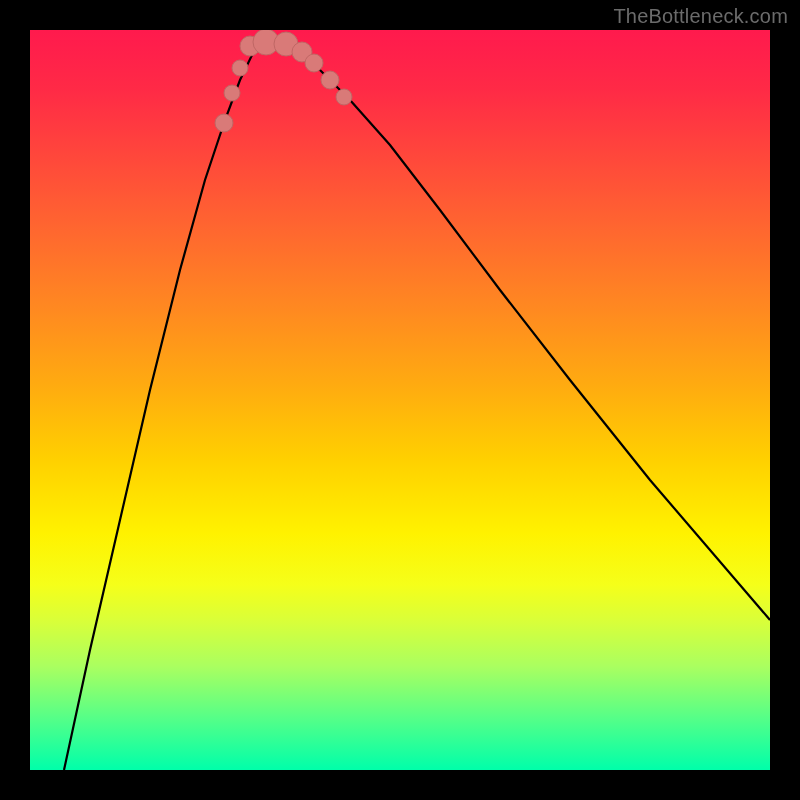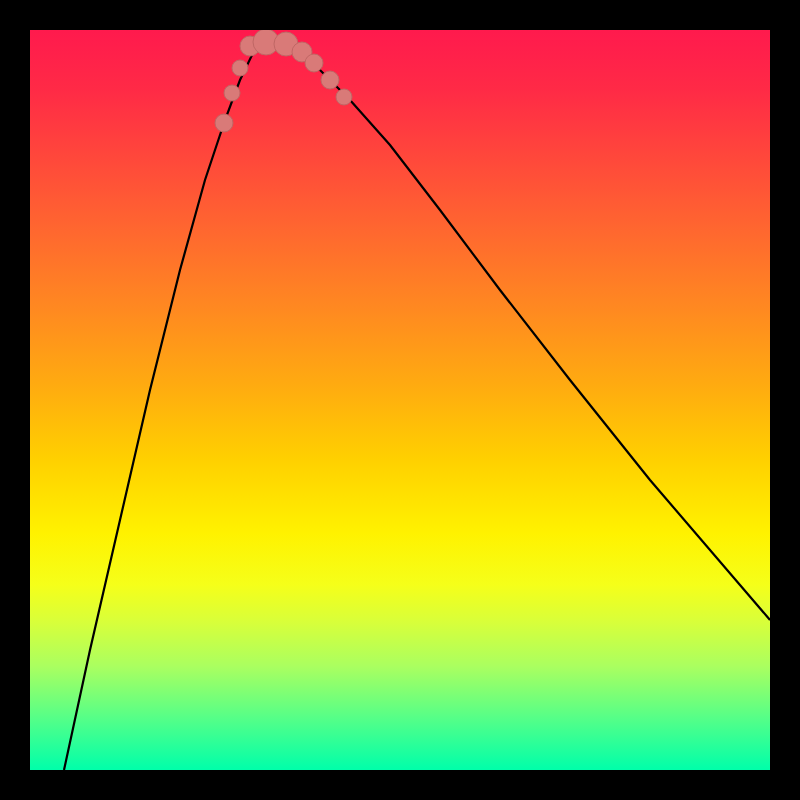--- a/index.html
+++ b/index.html
@@ -43,13 +43,14 @@
           <circle cx="220" cy="16" r="10" fill="#d97a78" stroke="#c06765" stroke-width="1"></circle>
           <circle cx="236" cy="12" r="13" fill="#d97a78" stroke="#c06765" stroke-width="1"></circle>
           <circle cx="256" cy="14" r="12" fill="#d97a78" stroke="#c06765" stroke-width="1"></circle>
           <circle cx="272" cy="22" r="10" fill="#d97a78" stroke="#c06765" stroke-width="1"></circle>
           <circle cx="284" cy="33" r="9" fill="#d97a78" stroke="#c06765" stroke-width="1"></circle>
           <circle cx="300" cy="50" r="9" fill="#d97a78" stroke="#c06765" stroke-width="1"></circle>
           <circle cx="314" cy="67" r="8" fill="#d97a78" stroke="#c06765" stroke-width="1"></circle>
         </g>
     </svg>
   </div>
+  <div class="watermark">TheBottleneck.com</div>
 </div>
 
 </body></html>

